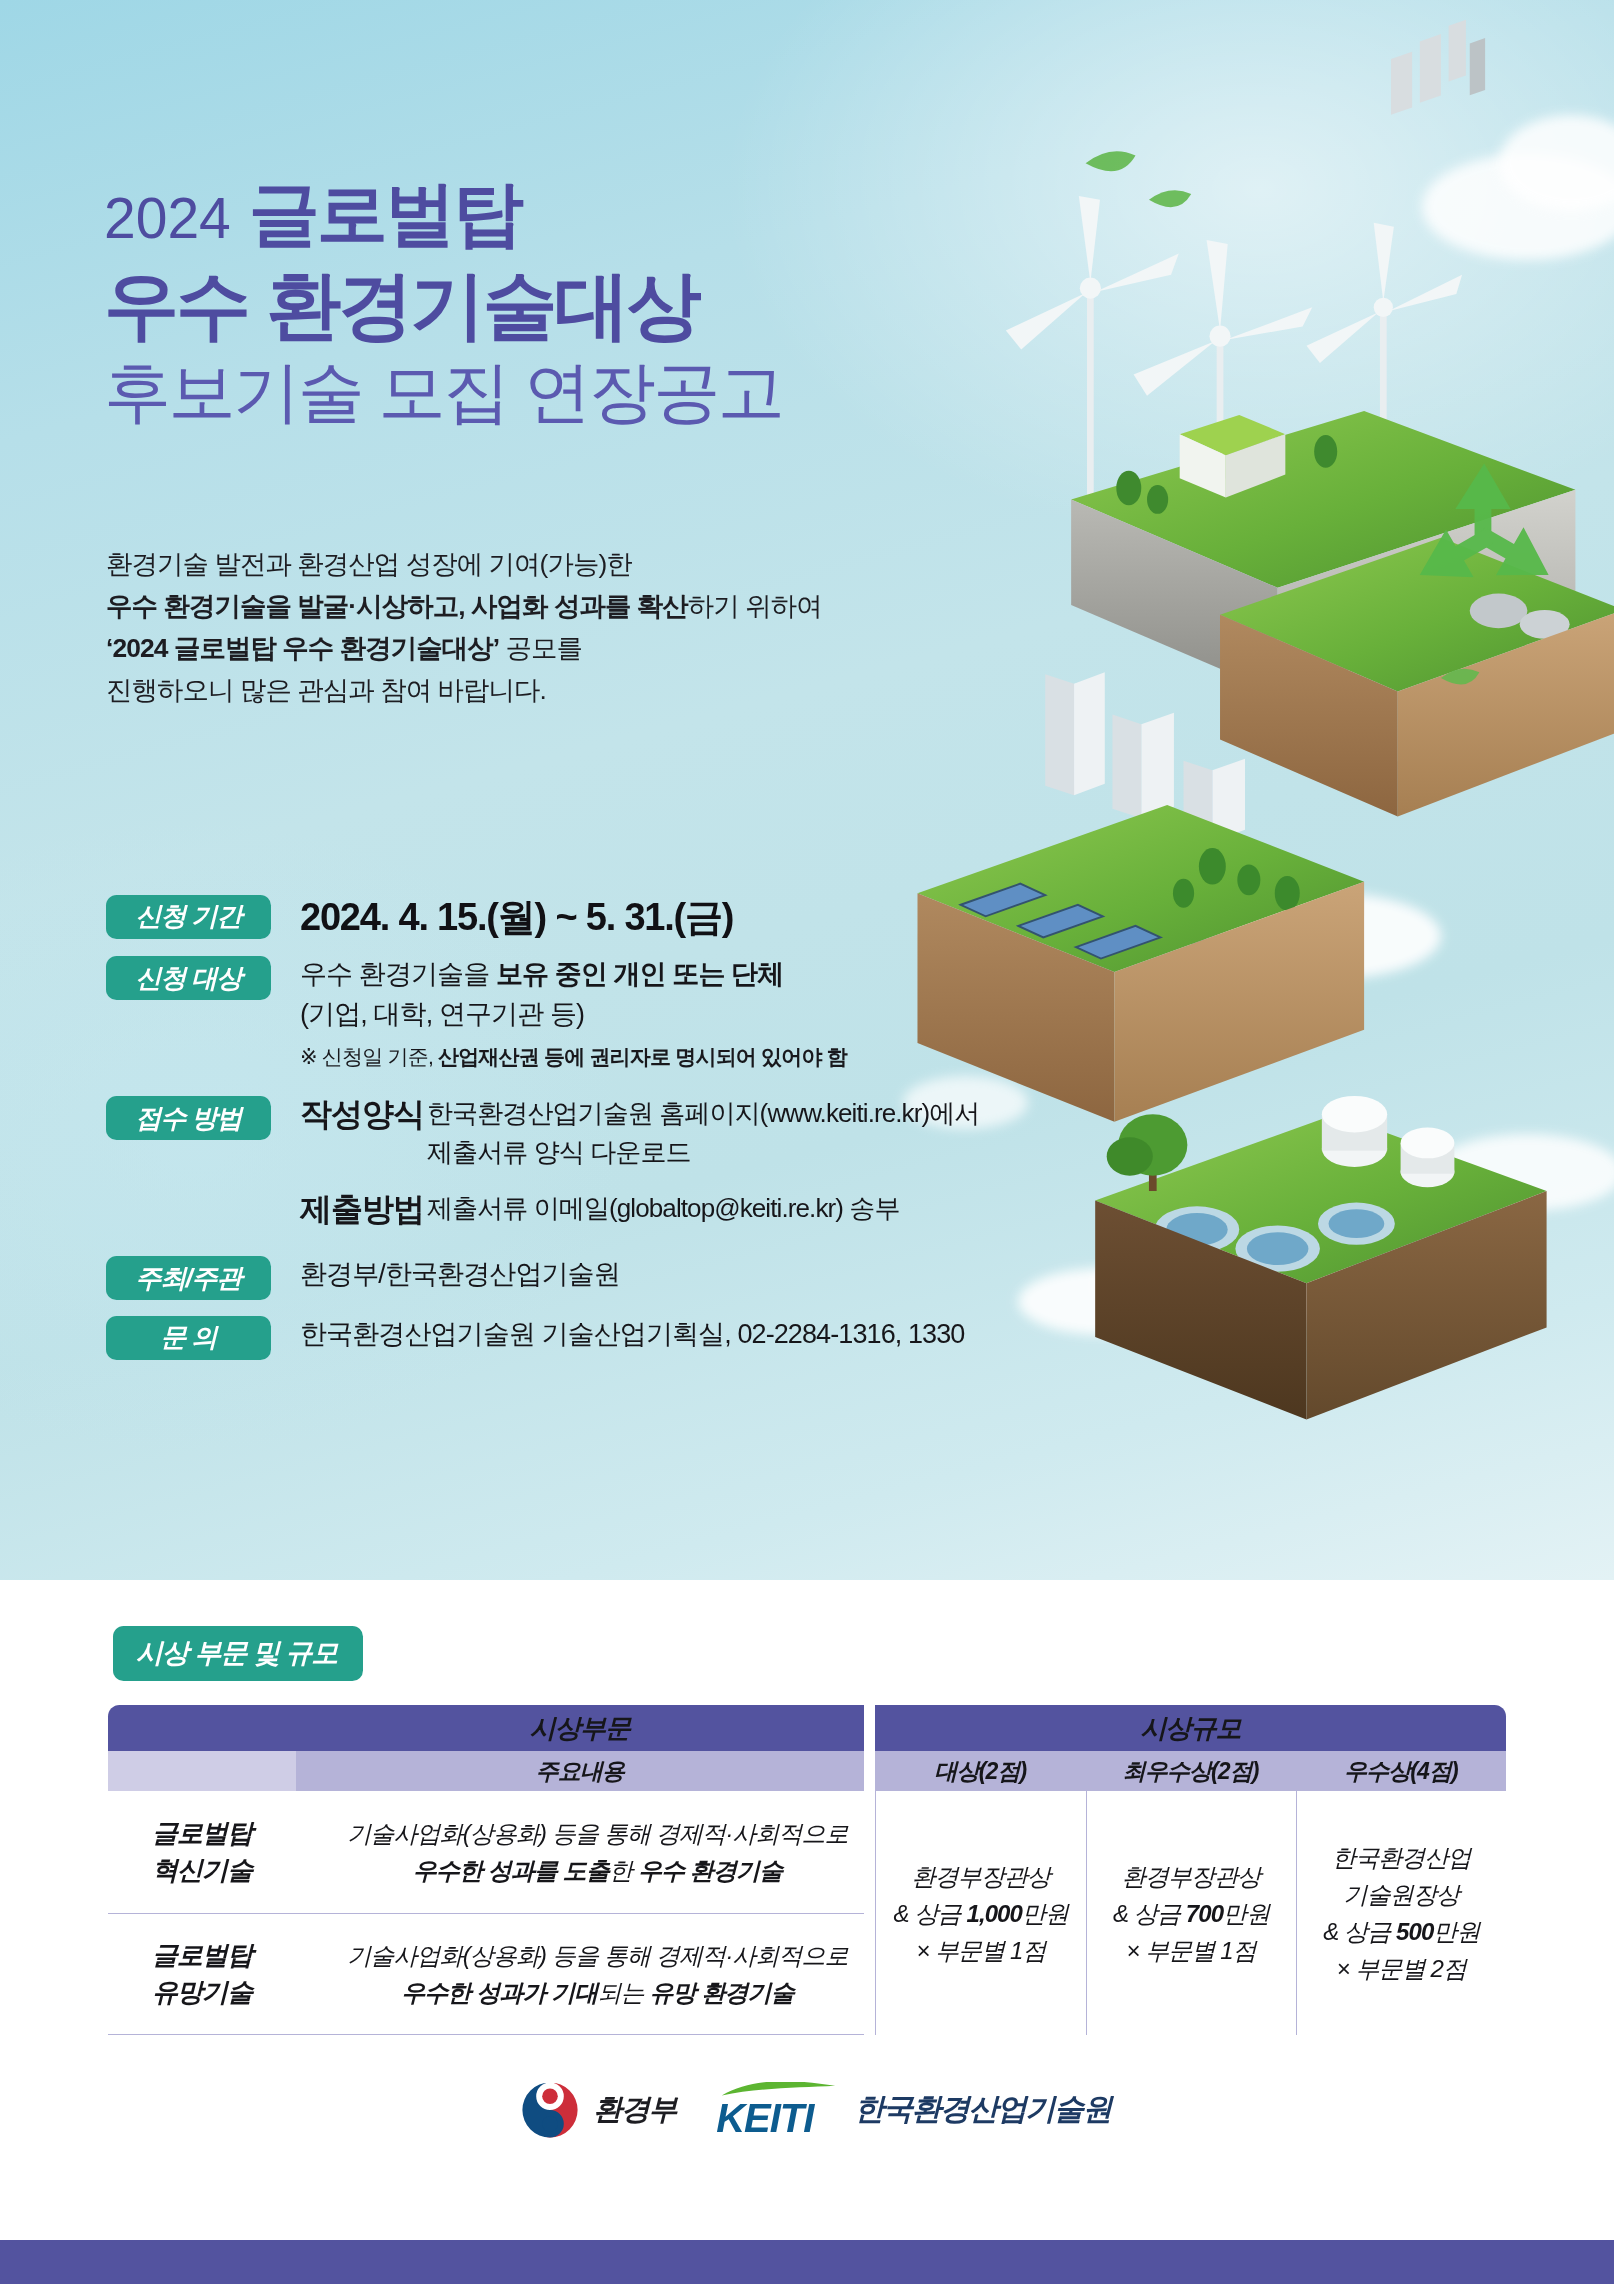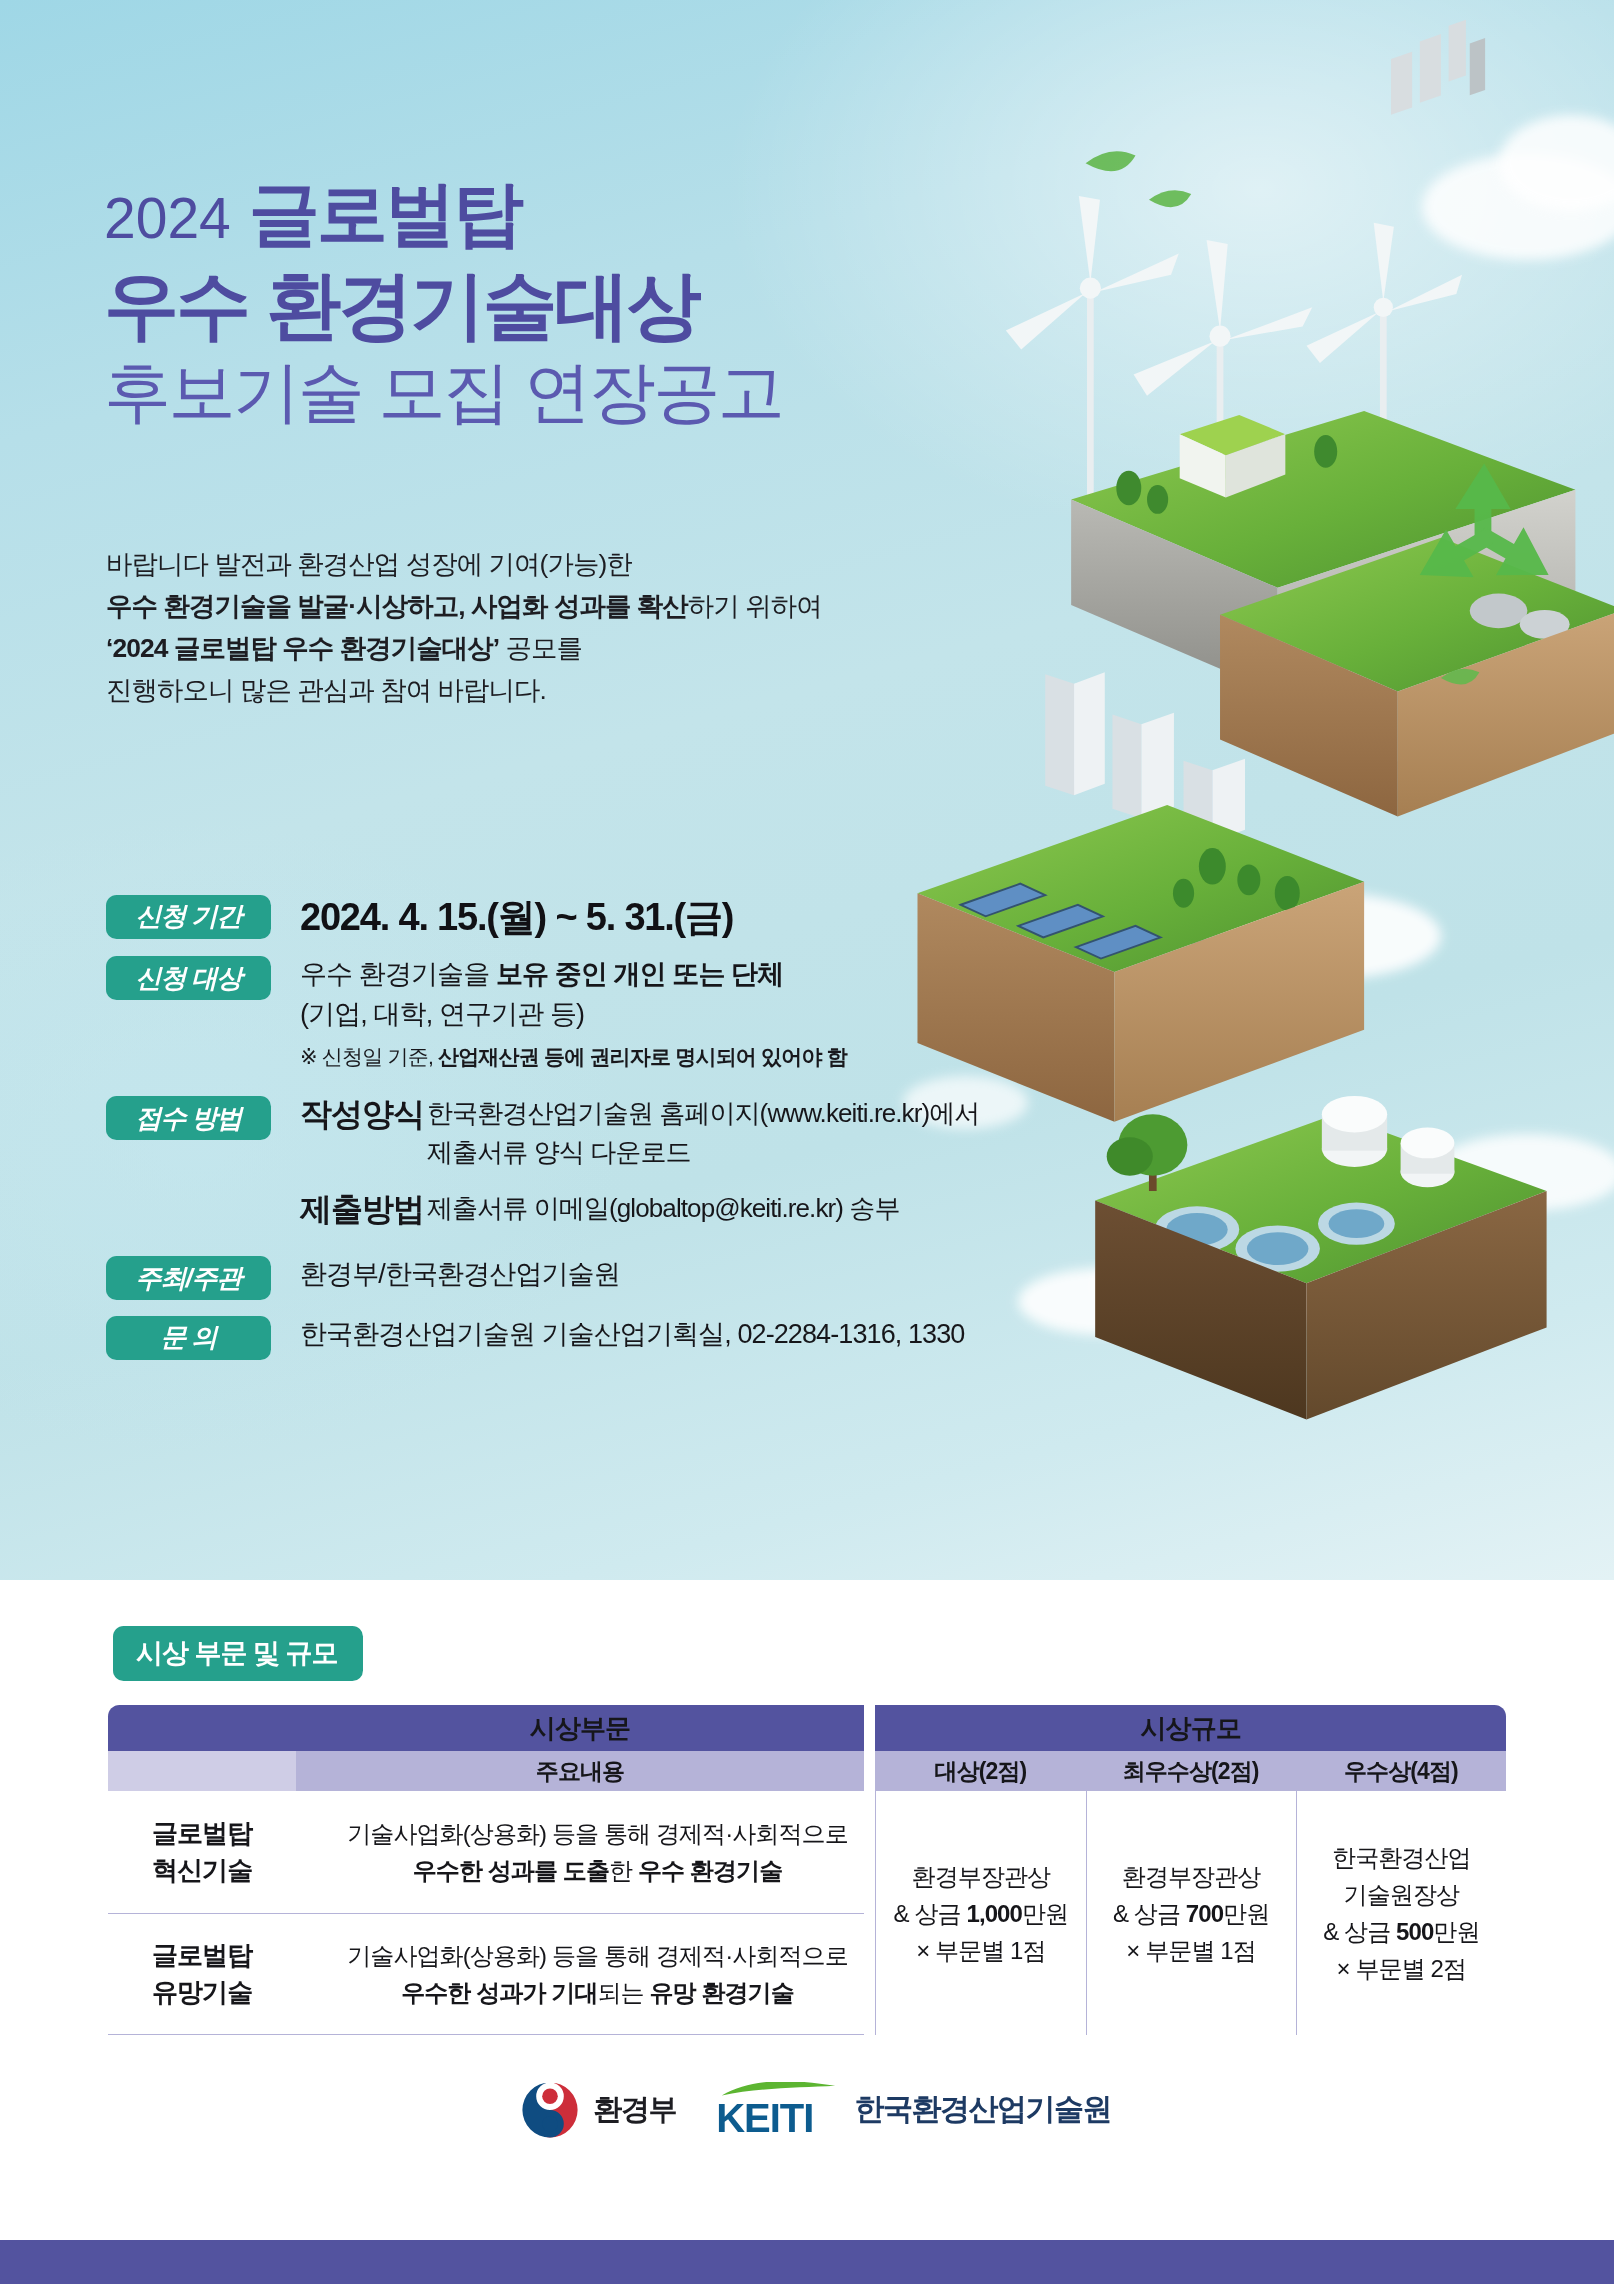--- a/index.html
+++ b/index.html
@@ -159,20 +159,21 @@
   
   .scene { position: absolute; inset: 0; z-index: 3; pointer-events: none; }
 
   
   .poster-bottom {
     position: absolute;
     left: 0; top: 1580px;
     width: 1615px;
     height: 704px;
     background: #ffffff;
+    font-style: italic;
   }
   .sec-badge {
     position: absolute;
     left: 113px;
     top: 46px;
     background: #25a08c;
     color: #fff;
     font-size: 27px;
     font-weight: 700;
     letter-spacing: -1px;
@@ -469,21 +470,21 @@
 
   <div class="title-block">
     <div class="title-line1">
       <span class="title-year">2024</span><span>&nbsp;</span><span class="title-strong">글로벌탑</span>
     </div>
     <div class="title-line2">우수 환경기술대상</div>
     <div class="title-line3">후보기술 모집 연장공고</div>
   </div>
 
   <div class="intro">
-    <div>바랍니다 발전과 환경산업 성장에 기여(가능)한</div>
+    <div>환경기술 발전과 환경산업 성장에 기여(가능)한</div>
     <div>
       <b>우수 환경기술을 발굴·시상하고, 사업화 성과를 확산</b><span>하기 위하여</span>
     </div>
     <div>
       <b>‘2024 글로벌탑 우수 환경기술대상’</b><span> 공모를</span>
     </div>
     <div>진행하오니 많은 관심과 참여 바랍니다.</div>
   </div>
 
   <div class="info-list">

